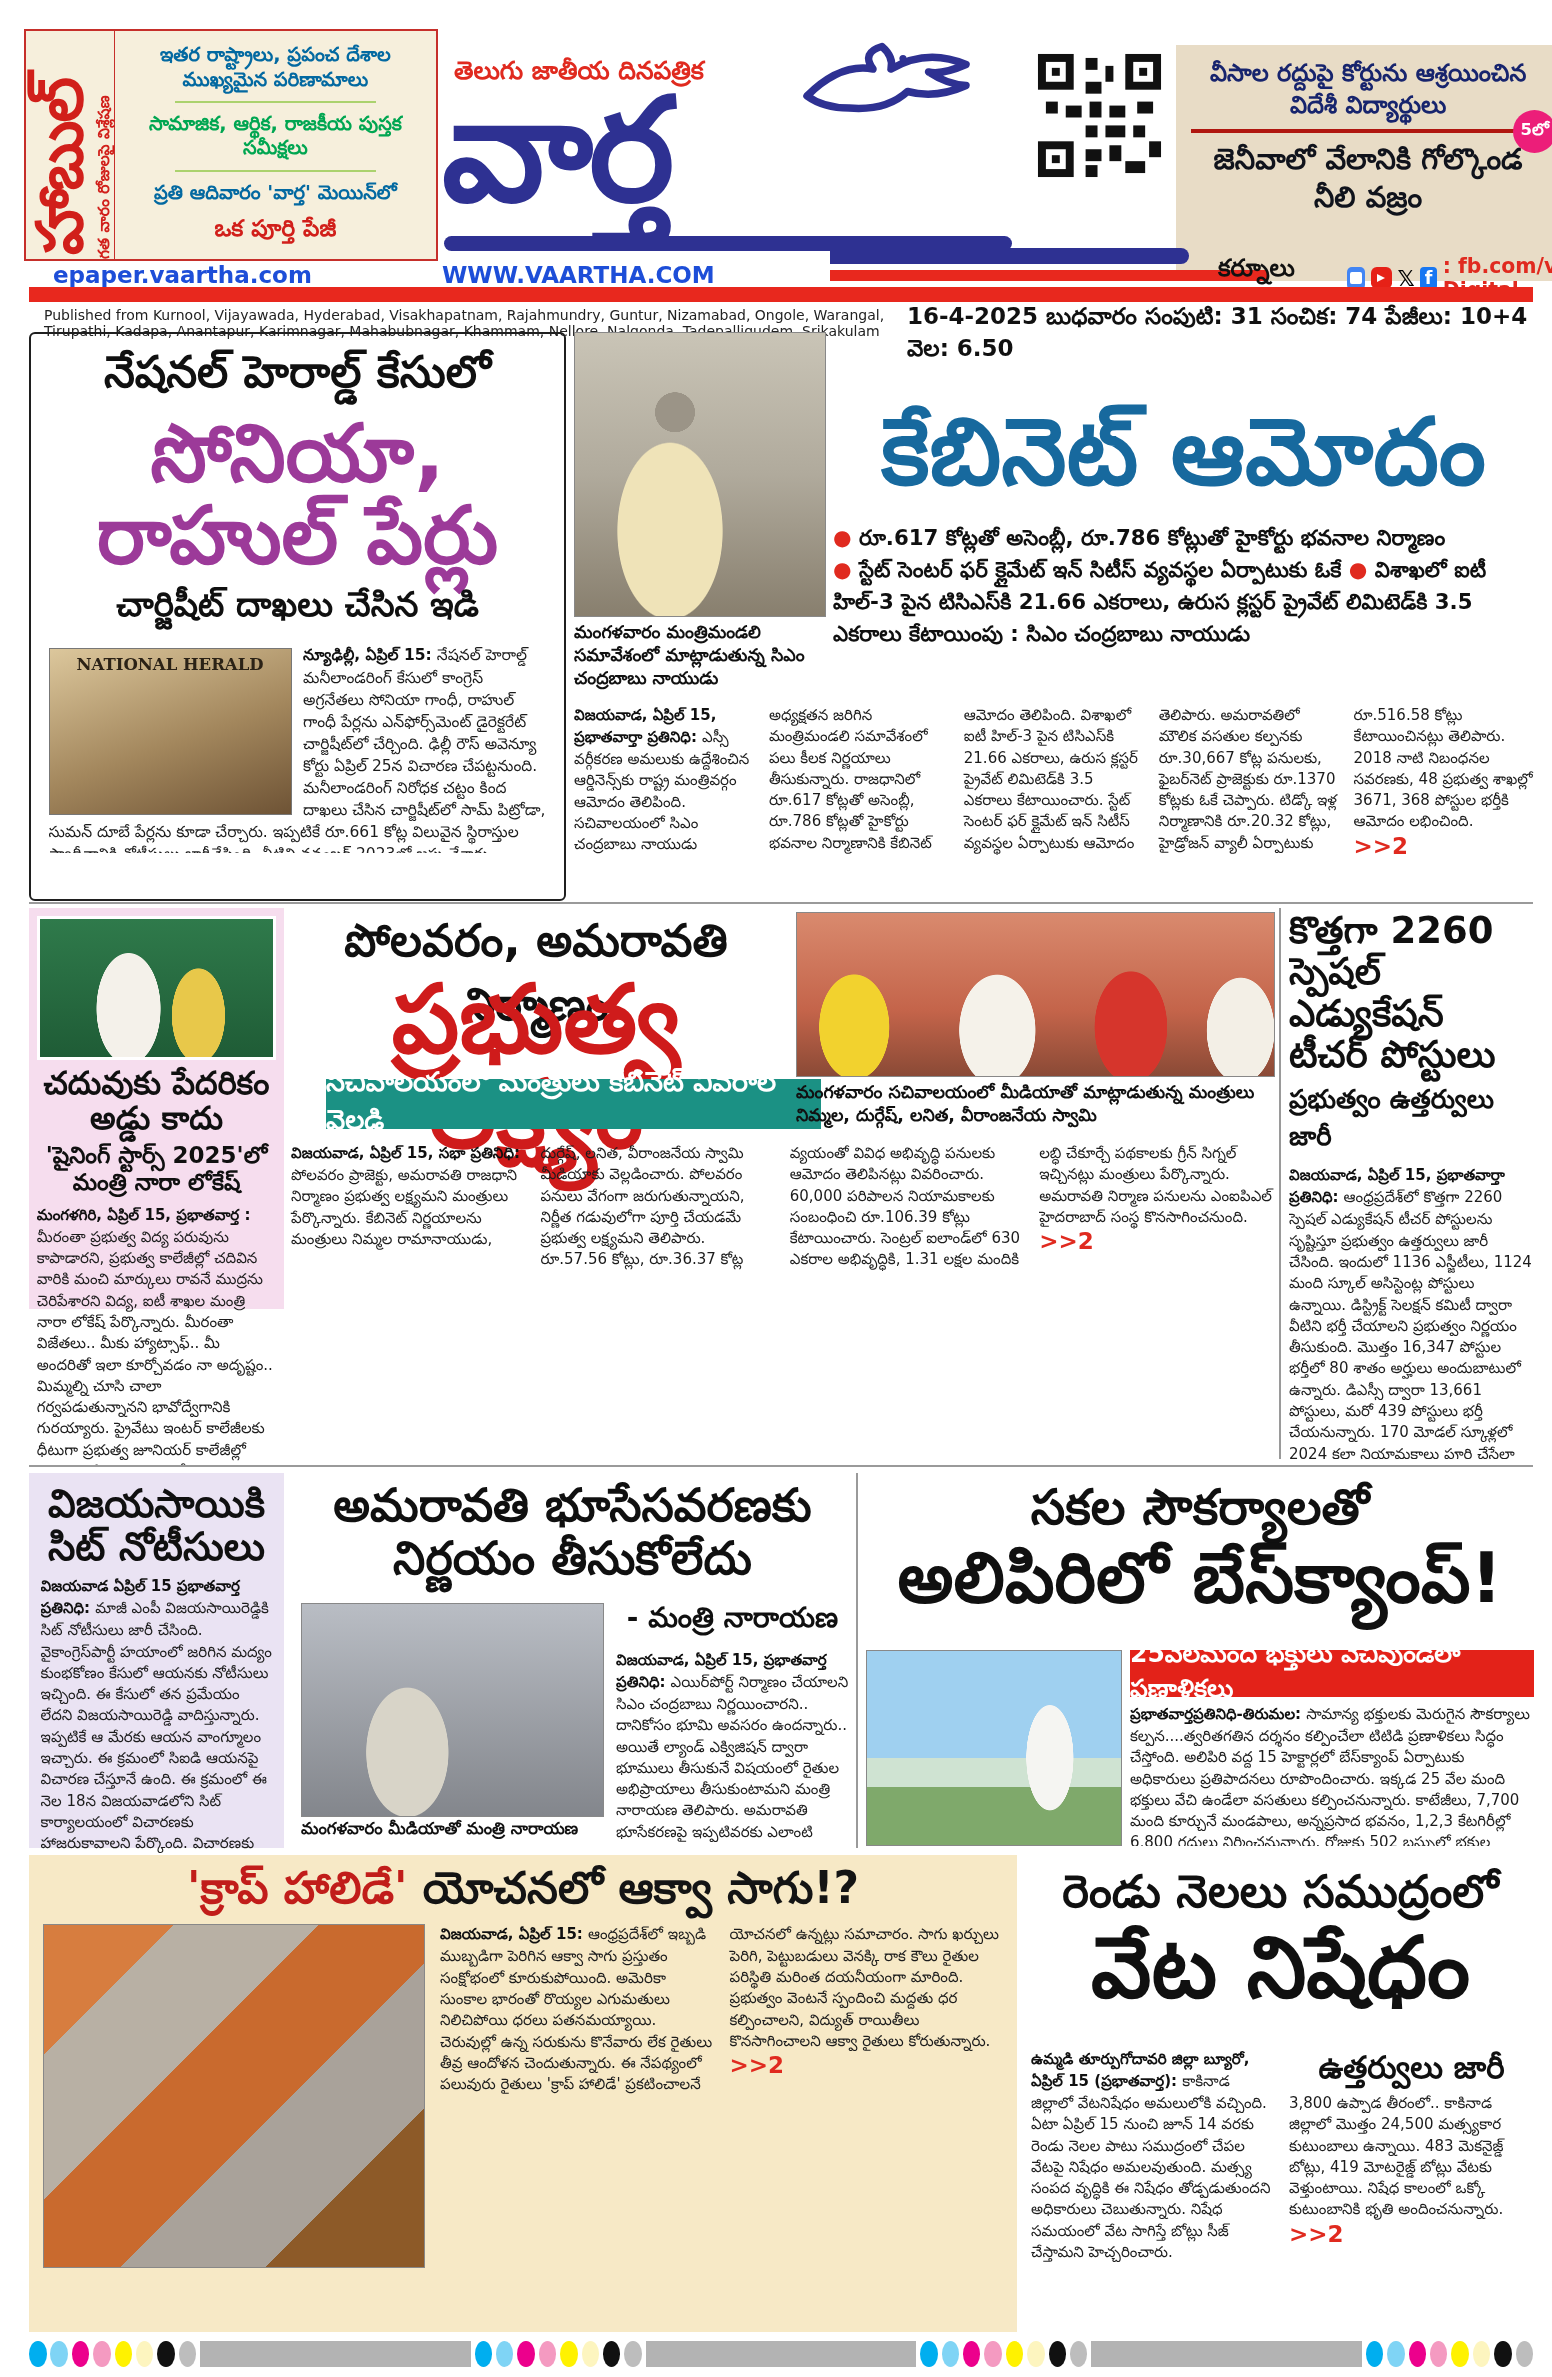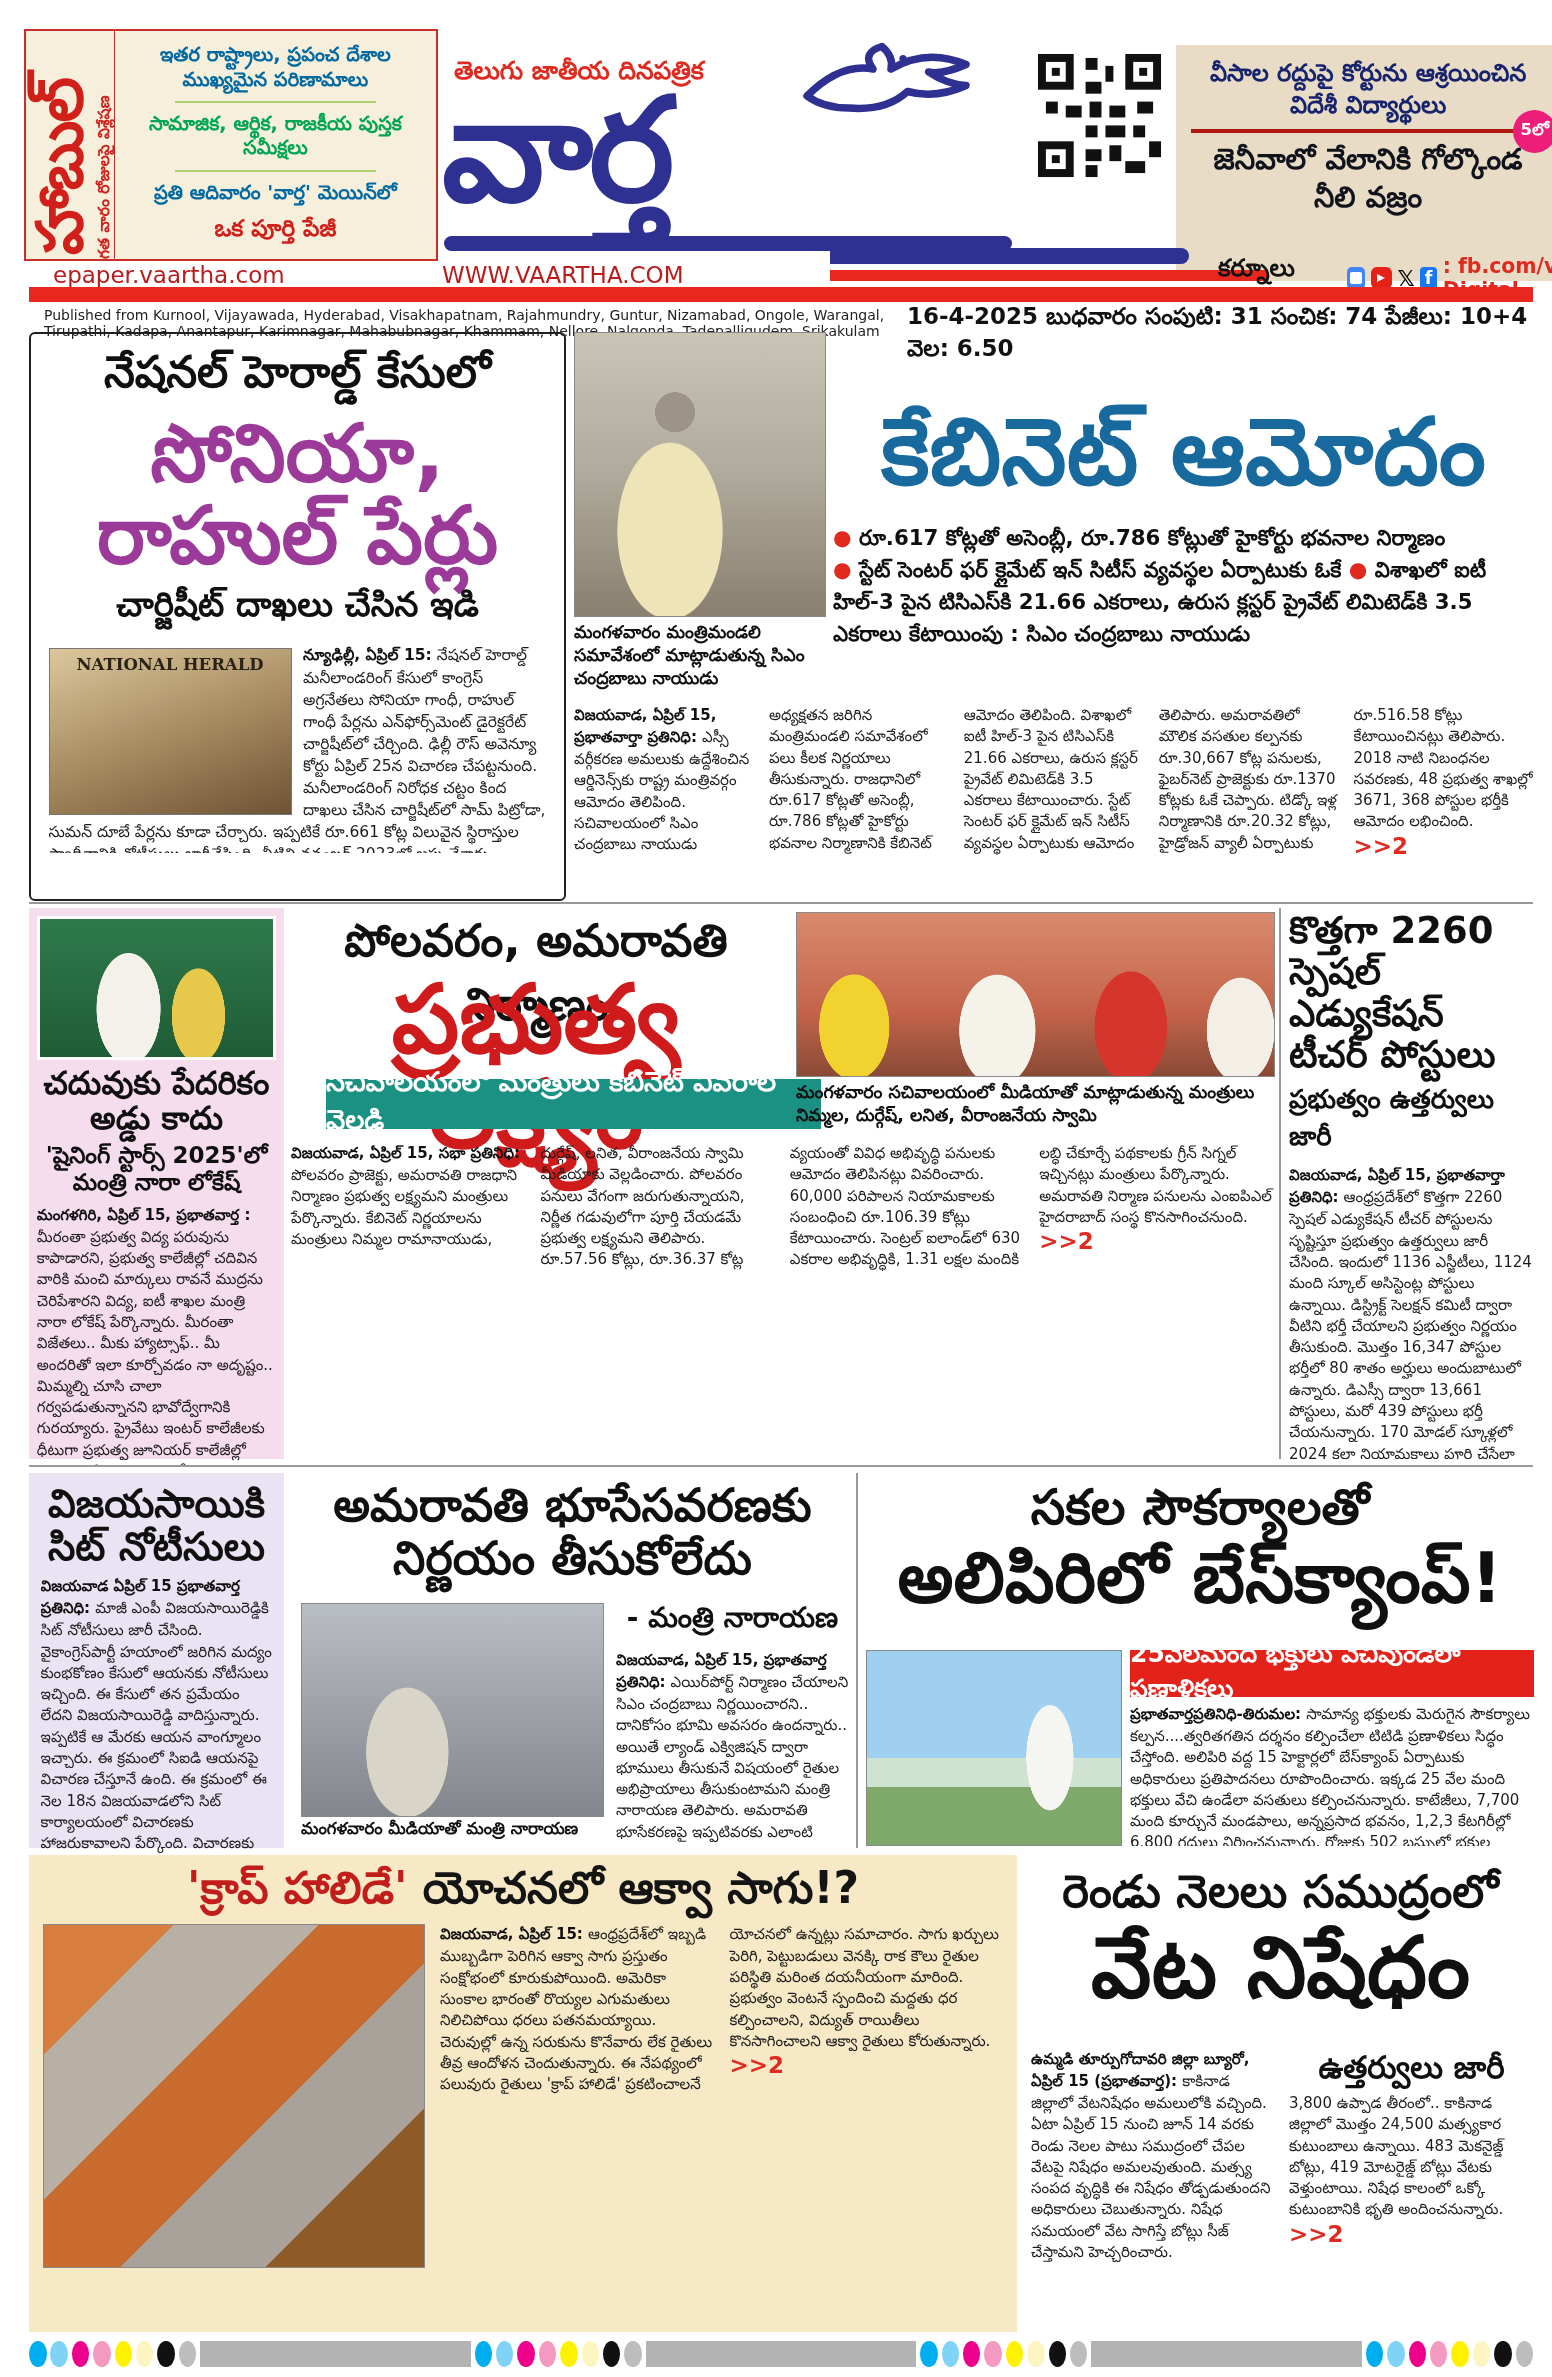--- a/index.html
+++ b/index.html
@@ -25,21 +25,21 @@
   .logo-tagline{color:#e02a1f;font-weight:bold;font-size:25px;}
   .logo-text{color:#2e3192;font-weight:800;font-size:144px;line-height:1;letter-spacing:-3.9px;}
   .logo-underline{background:#2e3192;height:14.6px;border-radius:7.8px;}
   .tr-box{background:#e8dcc6;padding:11.6px 13.6px;text-align:center;}
   .tr-line1{color:#17246d;font-weight:800;font-size:24px;line-height:1.35;}
   .tr-line2{color:#10131c;font-weight:800;font-size:29px;line-height:1.3;}
   .tr-rule{position:relative;height:3.9px;background:#b01710;margin:7.8px 1.9px;}
   .tr-badge{position:absolute;right:-11.6px;top:-19.4px;width:43px;height:43px;border-radius:50%;
             background:#ec1e79;color:#fff;font-weight:bold;font-size:16.5px;display:flex;
             align-items:center;justify-content:center;}
-  .red-url{color:#b91c1c;font-weight:400;font-size:23px;}
+  .red-url{color:#1d4ed8;font-weight:700;font-size:23px;}
   .pub-line{font-size:14px;color:#222;}
   .issue-line{font-size:23px;font-weight:bold;color:#111;}
   
   .kicker-black{font-weight:800;color:#101010;}
   .headline-purple{color:#9c3a99;font-weight:800;line-height:1.02;}
   .headline-steel{color:#17699e;font-weight:800;line-height:1;}
   .headline-red{color:#cf1b1b;font-weight:800;line-height:1;}
   .teal-banner{background:#1b9184;color:#fff;font-weight:bold;display:flex;align-items:center;justify-content:center;}
   .red-banner{background:#e32219;color:#fff;font-weight:bold;display:flex;align-items:center;justify-content:center;}
   .bullet-line{font-size:21.3px;font-weight:bold;color:#101010;line-height:1.5;}
@@ -199,21 +199,21 @@
   </div>
 
   <div class="abs" style="left:574px;top:705px;width:959px;height:225px;column-count:5;column-gap:15.5px;">
     <span class="dateline" style="font-size:15px;">విజయవాడ, ఏప్రిల్ 15, ప్రభాతవార్తా ప్రతినిధి:</span>
     <span class="body-txt" style="font-size:15px;">ఎస్సీ వర్గీకరణ అమలుకు ఉద్దేశించిన ఆర్డినెన్స్‌కు రాష్ట్ర మంత్రివర్గం ఆమోదం తెలిపింది. సచివాలయంలో సిఎం చంద్రబాబు నాయుడు అధ్యక్షతన జరిగిన మంత్రిమండలి సమావేశంలో పలు కీలక నిర్ణయాలు తీసుకున్నారు. రాజధానిలో రూ.617 కోట్లతో అసెంబ్లీ, రూ.786 కోట్లతో హైకోర్టు భవనాల నిర్మాణానికి కేబినెట్ ఆమోదం తెలిపింది. విశాఖలో ఐటీ హిల్-3 పైన టిసిఎస్‌కి 21.66 ఎకరాలు, ఉరుస క్లస్టర్ ప్రైవేట్ లిమిటెడ్‌కి 3.5 ఎకరాలు కేటాయించారు. స్టేట్ సెంటర్ ఫర్ క్లైమేట్ ఇన్ సిటీస్ వ్యవస్థల ఏర్పాటుకు ఆమోదం తెలిపారు. అమరావతిలో మౌలిక వసతుల కల్పనకు రూ.30,667 కోట్ల పనులకు, ఫైబర్‌నెట్ ప్రాజెక్టుకు రూ.1370 కోట్లకు ఓకే చెప్పారు. టిడ్కో ఇళ్ల నిర్మాణానికి రూ.20.32 కోట్లు, హైడ్రోజన్ వ్యాలీ ఏర్పాటుకు రూ.516.58 కోట్లు కేటాయించినట్లు తెలిపారు. 2018 నాటి నిబంధనల సవరణకు, 48 ప్రభుత్వ శాఖల్లో 3671, 368 పోస్టుల భర్తీకి ఆమోదం లభించింది.</span>
     <span class="jump">&gt;&gt;2</span>
   </div>
 
   <div class="abs hrule" style="left:29px;top:902px;width:1504px;height:1.9px;"></div>
 
-  <div class="abs" style="left:29px;top:908px;width:255px;height:551px;background:#f6ddee;padding:7.8px;box-sizing:border-box;">
+  <div class="abs" style="left:29px;top:908px;width:255px;height:401px;background:#f6ddee;padding:7.8px;box-sizing:border-box;">
     <div class="photo ph-lokesh" style="width:100%;height:144px;border:3.9px solid #fff;box-sizing:border-box;"></div>
     <div class="ctr kicker-black" style="font-size:32px;margin-top:5.8px;line-height:1.1;">చదువుకు పేదరికం అడ్డు కాదు</div>
     <div class="ctr kicker-black" style="font-size:23px;margin-top:5.8px;line-height:1.2;">'షైనింగ్ స్టార్స్ 2025'లో మంత్రి నారా లోకేష్</div>
     <div style="margin-top:7.8px;height:262px;overflow:hidden;">
       <span class="dateline" style="font-size:15px;">మంగళగిరి, ఏప్రిల్ 15, ప్రభాతవార్త :</span>
       <span class="body-txt" style="font-size:15px;">మీరంతా ప్రభుత్వ విద్య పరువును కాపాడారని, ప్రభుత్వ కాలేజీల్లో చదివిన వారికి మంచి మార్కులు రావనే ముద్రను చెరిపేశారని విద్య, ఐటీ శాఖల మంత్రి నారా లోకేష్ పేర్కొన్నారు. మీరంతా విజేతలు.. మీకు హ్యాట్సాఫ్.. మీ అందరితో ఇలా కూర్చోవడం నా అదృష్టం.. మిమ్మల్ని చూసి చాలా గర్వపడుతున్నానని భావోద్వేగానికి గురయ్యారు. ప్రైవేటు ఇంటర్ కాలేజీలకు ధీటుగా ప్రభుత్వ జూనియర్ కాలేజీల్లో విద్యనభ్యసించి మార్కుల్లో రాష్ట్రస్థాయి టాపర్లుగా నిలిచిన 52 మంది విద్యార్థులను 'షైనింగ్ స్టార్స్ 2025'</span>
       
     </div>
   </div>
 

